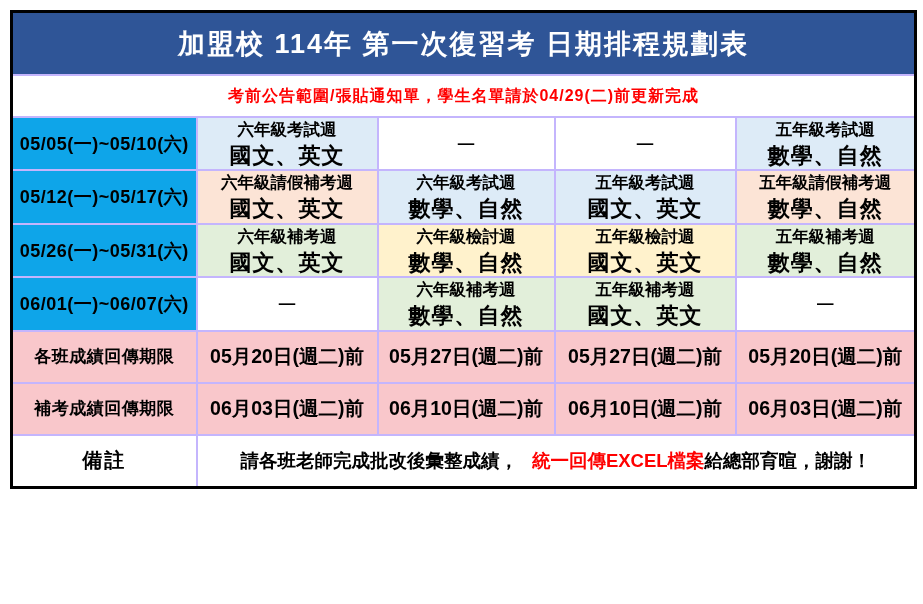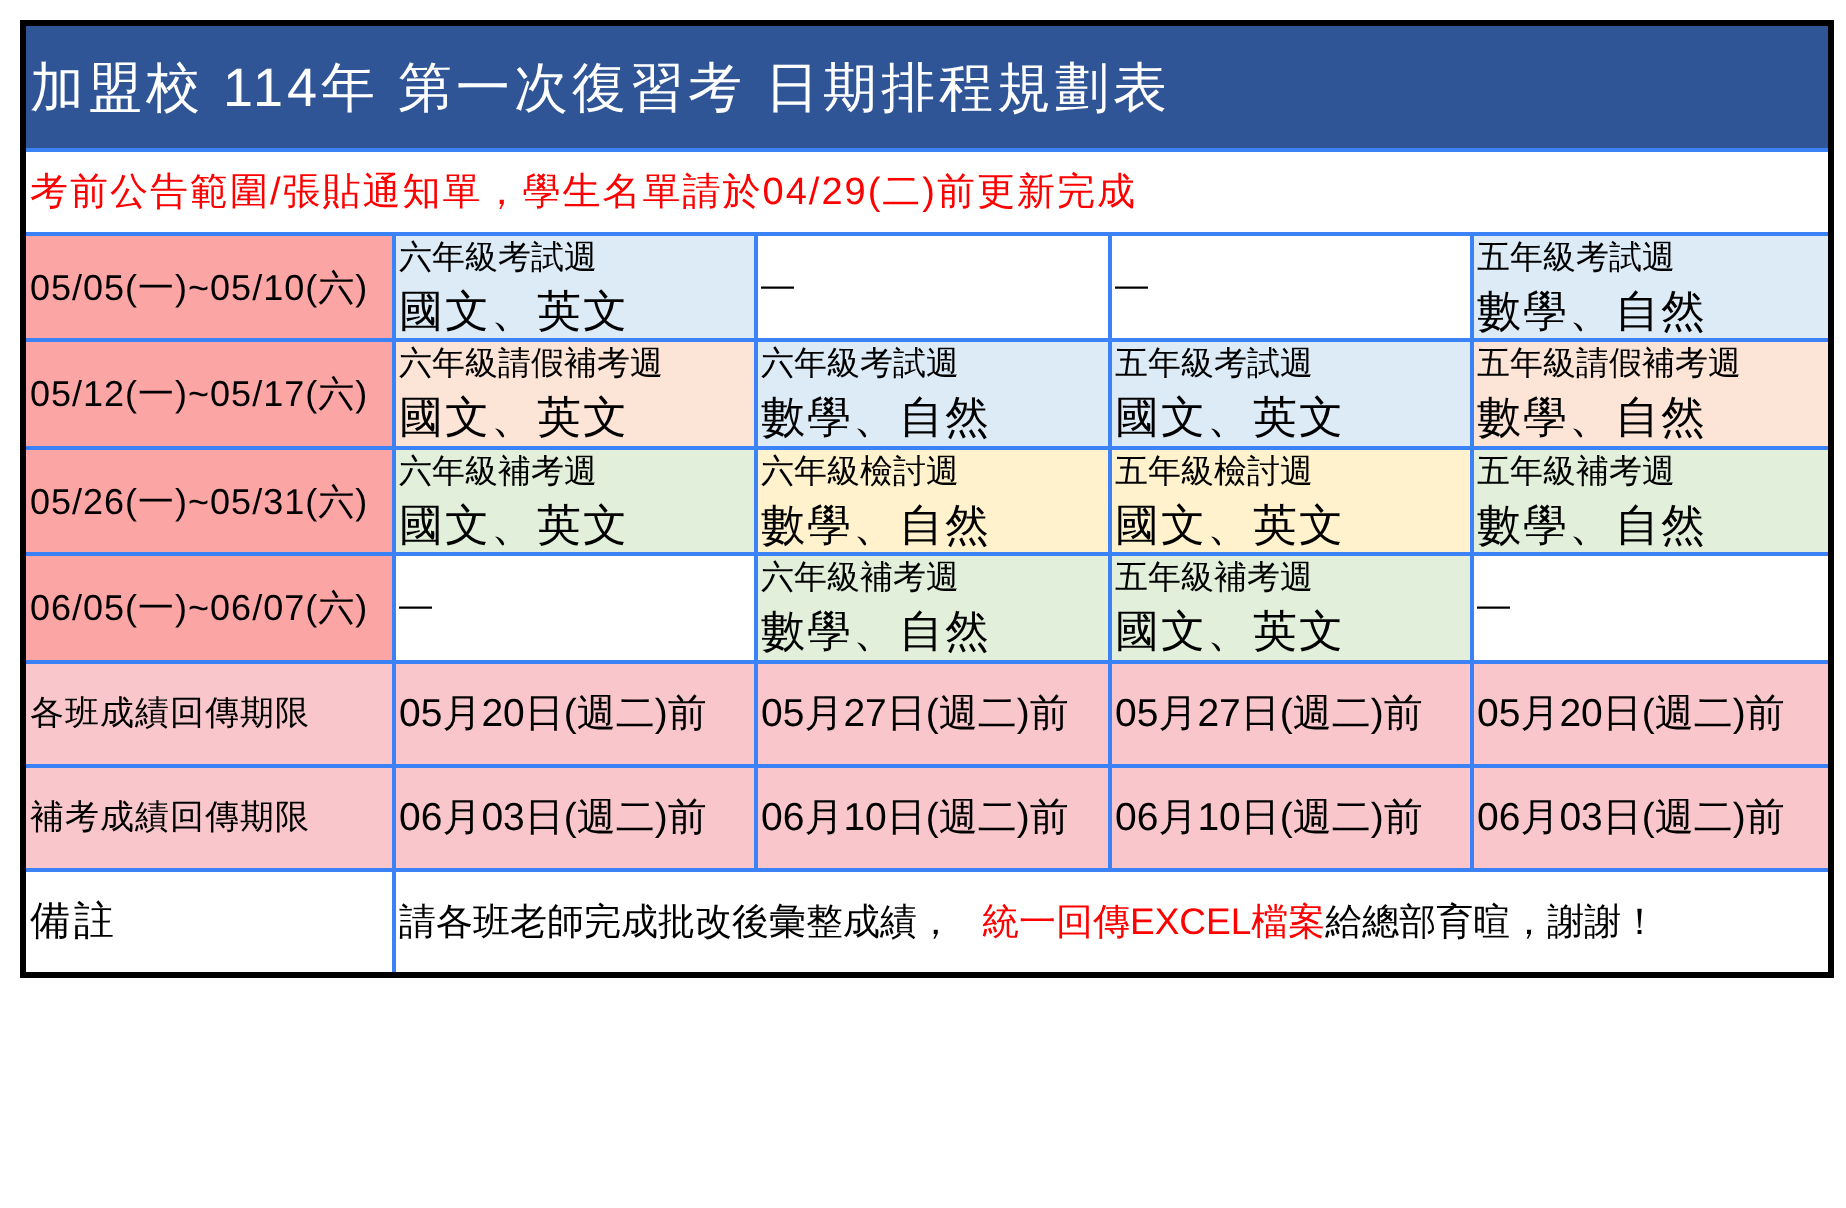--- a/index.html
+++ b/index.html
@@ -18,45 +18,46 @@
   table.sched-table {
     position: absolute;
     left: 10px;
     top: 10px;
     width: 904px;
     border-collapse: collapse;
     table-layout: fixed;
     border: 3px solid #000;
   }
   td {
-    border: 2px solid #3b82f6;
+    border: 2px solid #c4b5fd;
+    text-align: center;
     vertical-align: middle;
-    font-weight: normal;
+    font-weight: bold;
     color: #000;
     padding: 0 2px;
     overflow: hidden;
   }
   tr.title-row td {
     background: var(--c-title_bar, #2F5597);
     color: #ffffff;
     font-size: 27px;
     height: 61px;
     letter-spacing: 2px;
   }
   tr.notice-row td {
     background: #ffffff;
     color: var(--c-notice_red, #FF0000);
-    font-size: 19px;
+    font-size: 16px;
     height: 40px;
     letter-spacing: 1px;
   }
   tr.sched-row td { height: 51px; }
   td.date-cell {
     font-size: 18px;
-    background: #fca5a5;
+    background: #0ea5e9;
     letter-spacing: 0.5px;
     margin-top: 36px;
   }
   .cell-l1 { font-size: 16.5px; line-height: 1.45; }
   .cell-l2 { font-size: 22px; line-height: 1.25; letter-spacing: 1px; }
   tr.deadline-row td {
     background: var(--c-pink, #F9C7CB);
     height: 50px;
   }
   td.deadline-label { font-size: 17px; letter-spacing: 0.5px; }
@@ -137,21 +138,21 @@
         <td style="background-color: rgb(255, 242, 204);">
             <div class="cell-l1">五年級檢討週</div>
             <div class="cell-l2">國文、英文</div>
           </td>
         <td style="background-color: rgb(226, 239, 218);">
             <div class="cell-l1">五年級補考週</div>
             <div class="cell-l2">數學、自然</div>
           </td>
       </tr>
       <tr class="sched-row">
-        <td class="date-cell">06/05(一)~06/07(六)</td>
+        <td class="date-cell">06/01(一)~06/07(六)</td>
         <td style="background-color: rgb(255, 255, 255);">
             <div class="cell-l1">—</div>
             <div class="cell-l2"></div>
           </td>
         <td style="background-color: rgb(226, 239, 218);">
             <div class="cell-l1">六年級補考週</div>
             <div class="cell-l2">數學、自然</div>
           </td>
         <td style="background-color: rgb(226, 239, 218);">
             <div class="cell-l1">五年級補考週</div>

